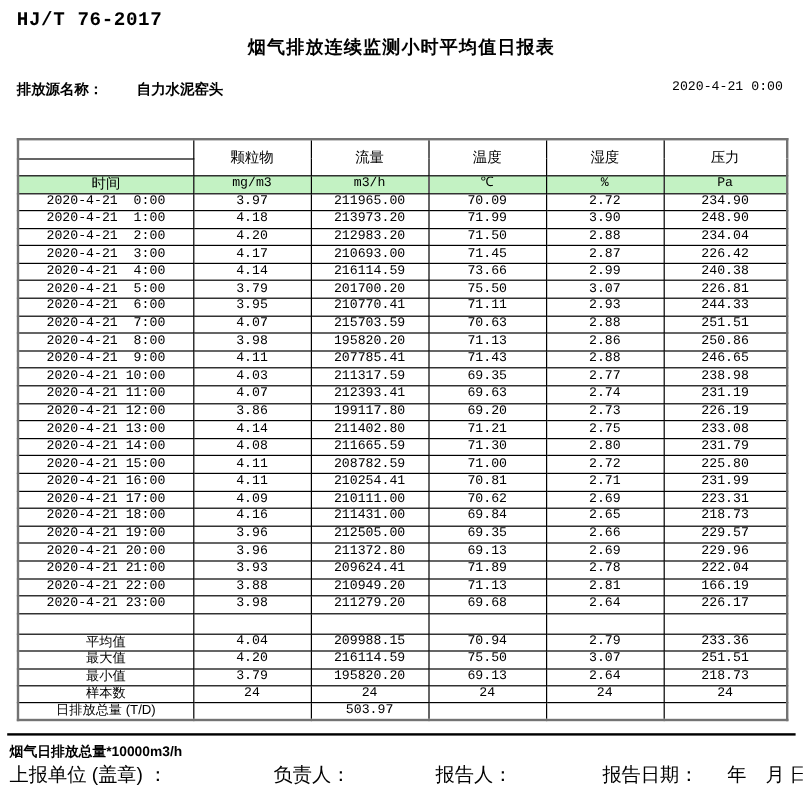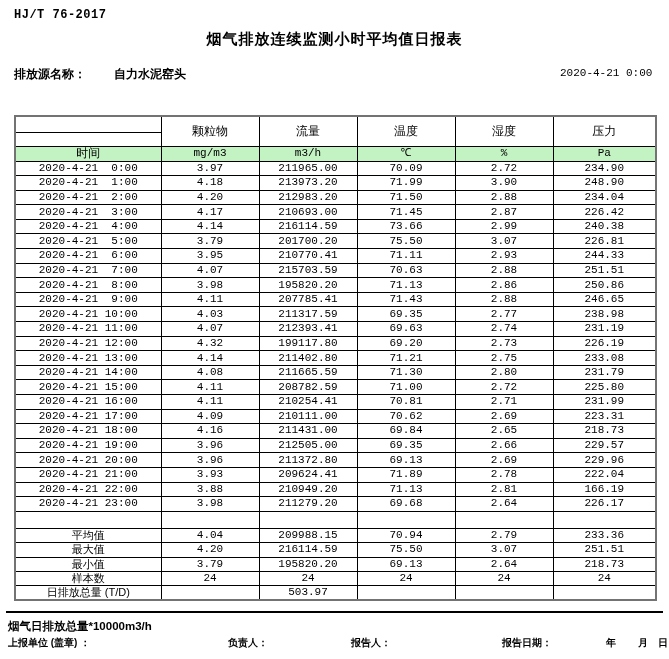--- a/index.html
+++ b/index.html
@@ -6,21 +6,21 @@
   html, body { background: #ffffff; }
   body {
     width: 669px; height: 659px;
     position: relative;
     font-family: "Liberation Sans", sans-serif;
     color: #000;
     overflow: hidden;
   }
   .std-no {
     position: absolute; left: 14px; top: 8px;
-    font-weight: bold; font-size: 12px;
+    font-weight: bold; font-size: 16px;
     font-family: "Liberation Mono", monospace;
     letter-spacing: 0.5px;
   }
   .report-title {
     position: absolute; left: 0; top: 30px; width: 100%;
     text-align: center; font-weight: bold; font-size: 15px;
     letter-spacing: 1px;
   }
   .source-line {
     position: absolute; left: 14px; top: 66px;
@@ -59,25 +59,25 @@
   tr.spacer-row td { height: 17px; }
   tr.summary-row td { height: 14.4px; }
   .rule {
     position: absolute; left: 6px; top: 611px;
     width: 657px; height: 2px; background: #000;
   }
   .footer-note {
     position: absolute; left: 8px; top: 619px;
     font-weight: bold; font-size: 11.5px;
   }
-  .footer-sign { position: absolute; top: 636px; left: 0; width: 632px; height: 18px; font-weight: bold; font-size: 10px; }
+  .footer-sign { position: absolute; top: 636px; left: 0; width: 632px; height: 18px; font-weight: normal; font-size: 16px; }
   .footer-sign span { position: absolute; white-space: nowrap; }
   .f-unit { left: 8px; }
   .f-resp { left: 228px; }
-  .f-reporter { left: 351px; }
+  .f-reporter { left: 363px; }
   .f-rdate { left: 502px; }
   .f-year { left: 606px; }
   .f-month { left: 638px; }
   .f-day { left: 658px; }
 </style>
 </head>
 <body>
 
 <div class="std-no">HJ/T  76-2017</div>
 <div class="report-title">烟气排放连续监测小时平均值日报表</div>
@@ -206,21 +206,21 @@
       <tr class="data-row">
         <td>2020-4-21 11:00</td>
         <td>4.07</td>
         <td>212393.41</td>
         <td>69.63</td>
         <td>2.74</td>
         <td>231.19</td>
       </tr>
       <tr class="data-row">
         <td>2020-4-21 12:00</td>
-        <td>4.32</td>
+        <td>3.86</td>
         <td>199117.80</td>
         <td>69.20</td>
         <td>2.73</td>
         <td>226.19</td>
       </tr>
       <tr class="data-row">
         <td>2020-4-21 13:00</td>
         <td>4.14</td>
         <td>211402.80</td>
         <td>71.21</td>

